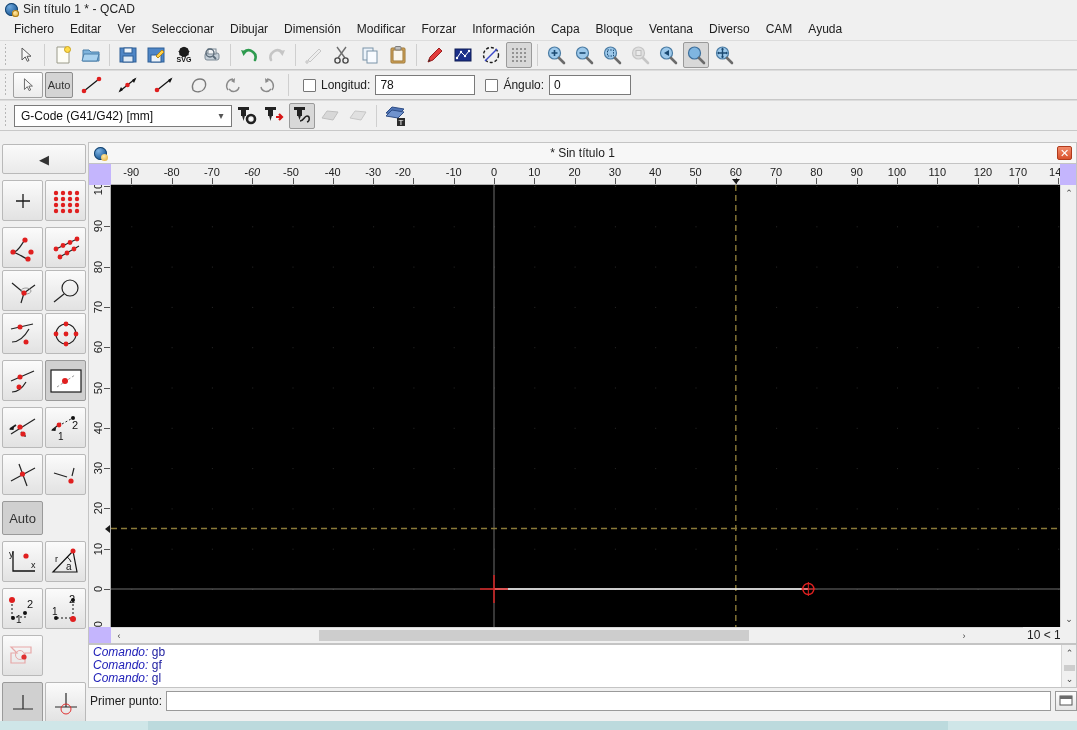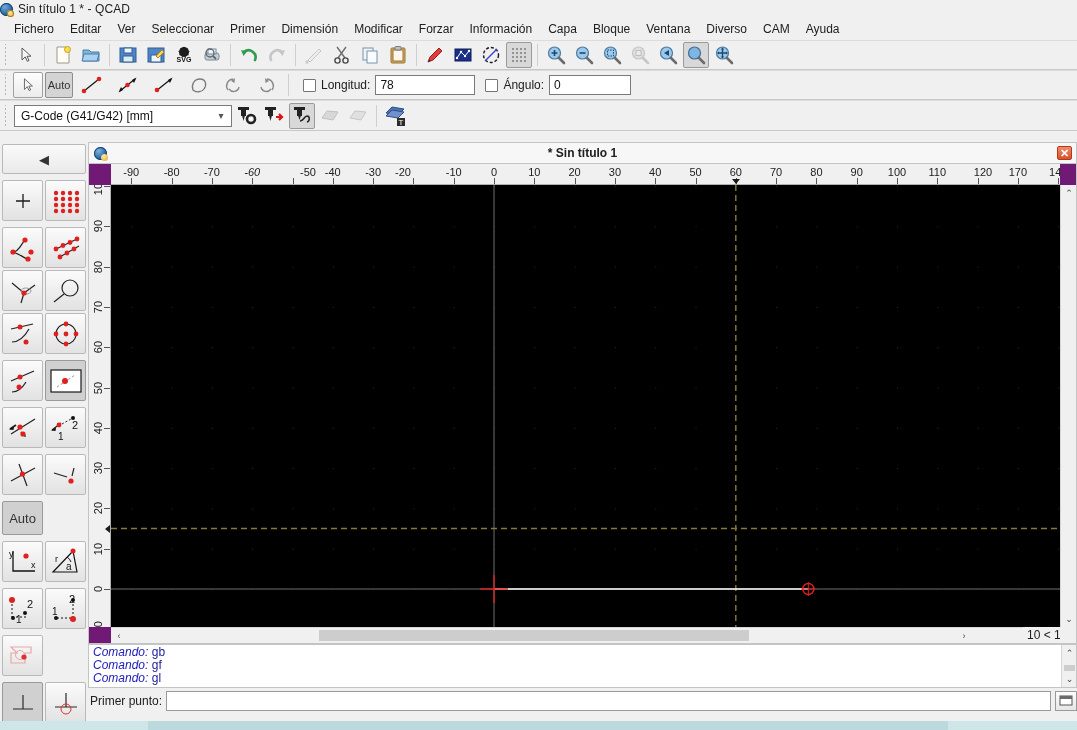--- a/index.html
+++ b/index.html
@@ -11,21 +11,21 @@
     font-size: 12px;
     background: #f0f0f0;
     color: #202020;
     -webkit-font-smoothing: antialiased;
   }
   #app { position: relative; width: 1077px; height: 730px; background: #f0f0f0; }
 
   
   .titlebar {
     height: 18px; display: flex; align-items: center;
-    background: #f0f0f0;
+    padding-left: 5px; background: #f0f0f0;
     font-size: 12px; color: #202020;
   }
   .titlebar .appicon {
     width: 13px; height: 13px; margin-right: 5px; position: relative;
     border-radius: 50%;
     background: radial-gradient(circle at 35% 30%, #6ea8dd 0%, #2f6ca8 55%, #1b4a7a 100%);
     box-shadow: inset 0 0 0 1px #14416b;
   }
   .titlebar .appicon::after {
     content: ""; position: absolute; right: -1px; bottom: -1px;
@@ -133,21 +133,21 @@
   .palbtn .lbl { font-size: 13px; color: #333; }
   .palspacer { height: 4px; }
 
   
   .docarea {
     position: absolute; left: 88px; top: 142px; right: 0; bottom: 0;
     background: #f0f0f0;
   }
   .doctitle {
     height: 21px; background: #f7f7f7; border: 1px solid #c4c4c4; border-bottom: none;
-    display: flex; align-items: center; position: relative; font-weight: bold;
+    display: flex; align-items: center; position: relative;
   }
   .doctitle .dicon {
     width: 13px; height: 13px; margin-left: 5px; border-radius: 50%;
     background: radial-gradient(circle at 35% 30%, #7fb4e3 0%, #2f6ca8 55%, #1b4a7a 100%);
     box-shadow: inset 0 0 0 1px #14416b; position: relative;
   }
   .doctitle .dicon::after {
     content:""; position:absolute; right:-1px; bottom:-1px; width:7px; height:7px;
     border-radius:50%; background: radial-gradient(circle at 40% 35%, #ffe9a8, #e0a52a);
   }
@@ -158,21 +158,21 @@
   .doctitle .dclose {
     position: absolute; right: 4px; top: 3px;
     width: 15px; height: 14px; border-radius: 2px;
     background: linear-gradient(#f28b6b,#d9512c); border: 1px solid #b03a1c;
     color: #fff; font-size: 11px; line-height: 12px; text-align: center;
     font-family: "Liberation Sans", sans-serif;
   }
 
   .canvaswrap {
     position: absolute; left: 0; right: 0; top: 21px; bottom: 86px;
-    border: 1px solid #c4c4c4; background: #701a75;
+    border: 1px solid #c4c4c4; background: #c4b5fd;
   }
   .hruler {
     position: absolute; left: 22px; right: 16px; top: 0; height: 21px;
     background: #f0f0f0; overflow: hidden;
     border-bottom: 1px solid #b0b0b0;
   }
   .vruler {
     position: absolute; left: 0; top: 21px; bottom: 16px; width: 22px;
     background: #f0f0f0; overflow: hidden;
     border-right: 1px solid #b0b0b0;
@@ -255,21 +255,21 @@
   <div class="titlebar">
     <div class="appicon"></div>
     <span class="ttl">Sin título 1 * - QCAD</span>
   </div>
 
   <div class="menubar" id="menubar">
       <div class="mi">Fichero</div>
       <div class="mi">Editar</div>
       <div class="mi">Ver</div>
       <div class="mi">Seleccionar</div>
-      <div class="mi">Primer</div>
+      <div class="mi">Dibujar</div>
       <div class="mi">Dimensión</div>
       <div class="mi">Modificar</div>
       <div class="mi">Forzar</div>
       <div class="mi">Información</div>
       <div class="mi">Capa</div>
       <div class="mi">Bloque</div>
       <div class="mi">Ventana</div>
       <div class="mi">Diverso</div>
       <div class="mi">CAM</div>
       <div class="mi">Ayuda</div>
@@ -851,21 +851,21 @@
       <div class="hruler" id="hruler">
           <div class="tk" style="left: 20.3px;"></div>
           <div class="tl" style="left: 20.3px;">-90</div>
           <div class="tk" style="left: 60.6px;"></div>
           <div class="tl" style="left: 60.6px;">-80</div>
           <div class="tk" style="left: 100.9px;"></div>
           <div class="tl" style="left: 100.9px;">-70</div>
           <div class="tk" style="left: 141.2px;"></div>
           <div class="tl" style="left: 141.2px; font-style: italic;">-60</div>
           <div class="tk" style="left: 181.5px;"></div>
-          <div class="tl" style="left: 197px;">-50</div>
+          <div class="tl" style="left: 180px;">-50</div>
           <div class="tk" style="left: 221.8px;"></div>
           <div class="tl" style="left: 221.8px;">-40</div>
           <div class="tk" style="left: 262.1px;"></div>
           <div class="tl" style="left: 262.1px;">-30</div>
           <div class="tk" style="left: 302.4px;"></div>
           <div class="tl" style="left: 292px;">-20</div>
           <div class="tk" style="left: 342.7px;"></div>
           <div class="tl" style="left: 342.7px;">-10</div>
           <div class="tk" style="left: 383px;"></div>
           <div class="tl" style="left: 383px;">0</div>

